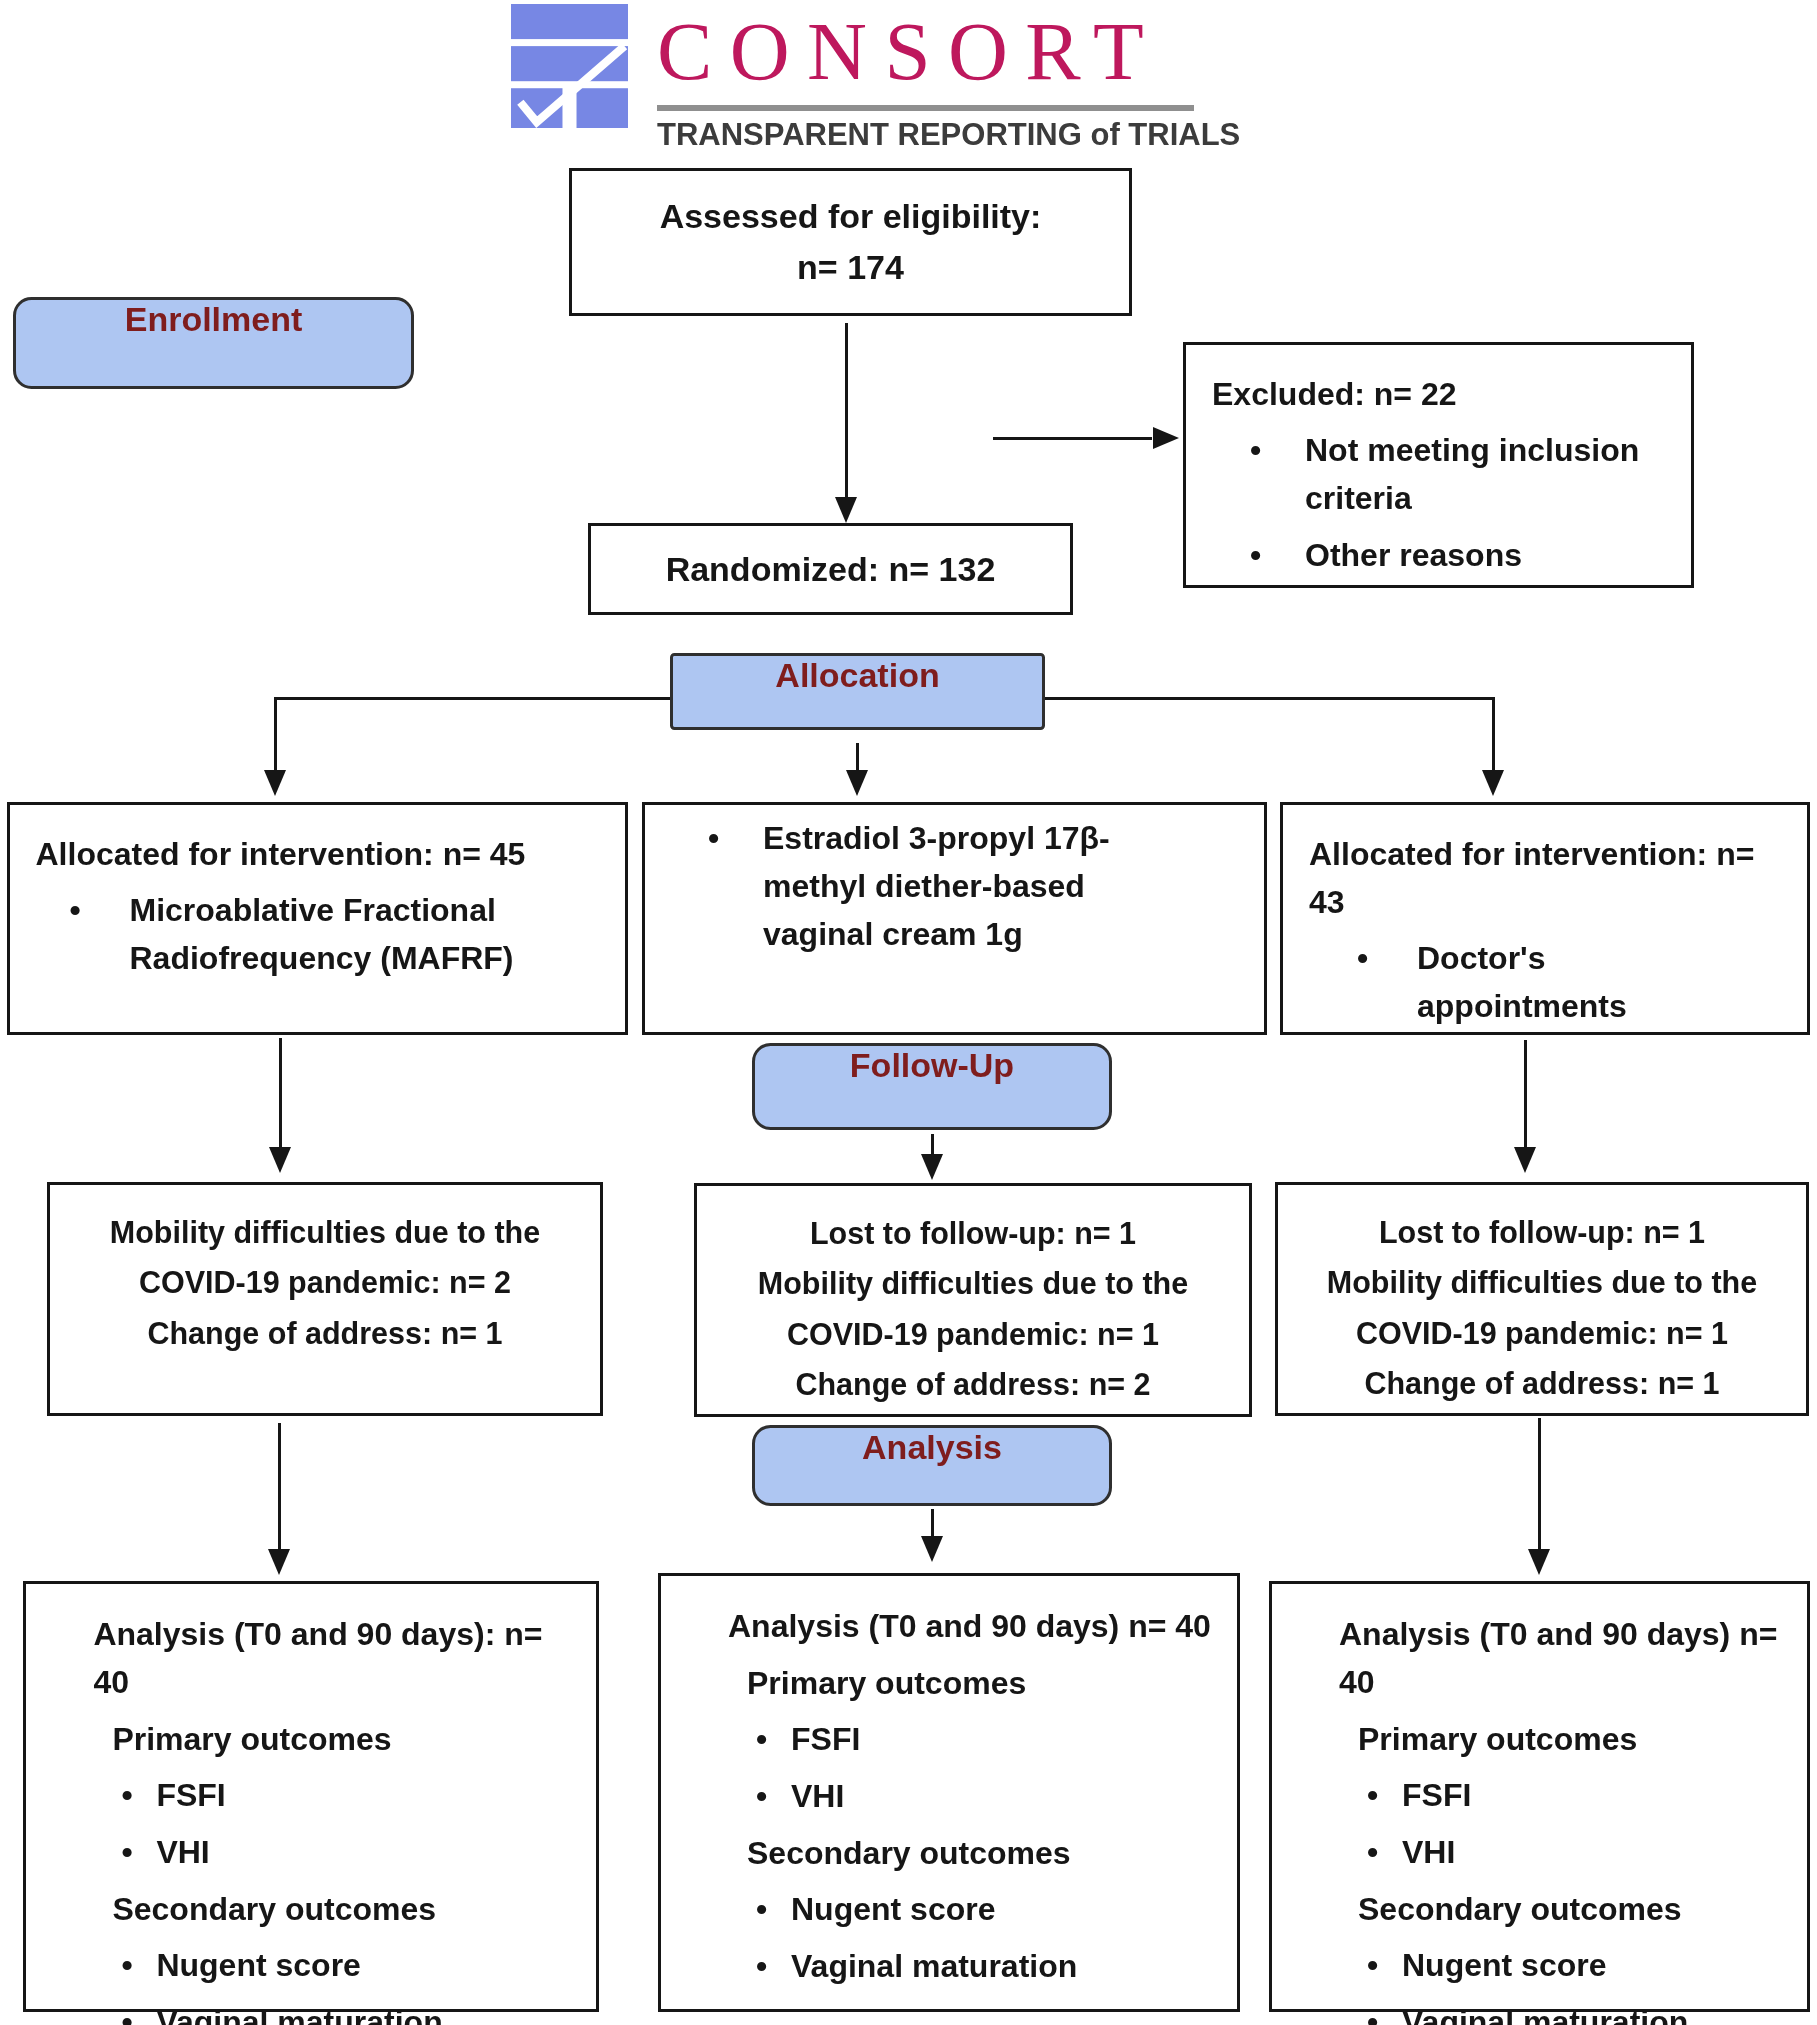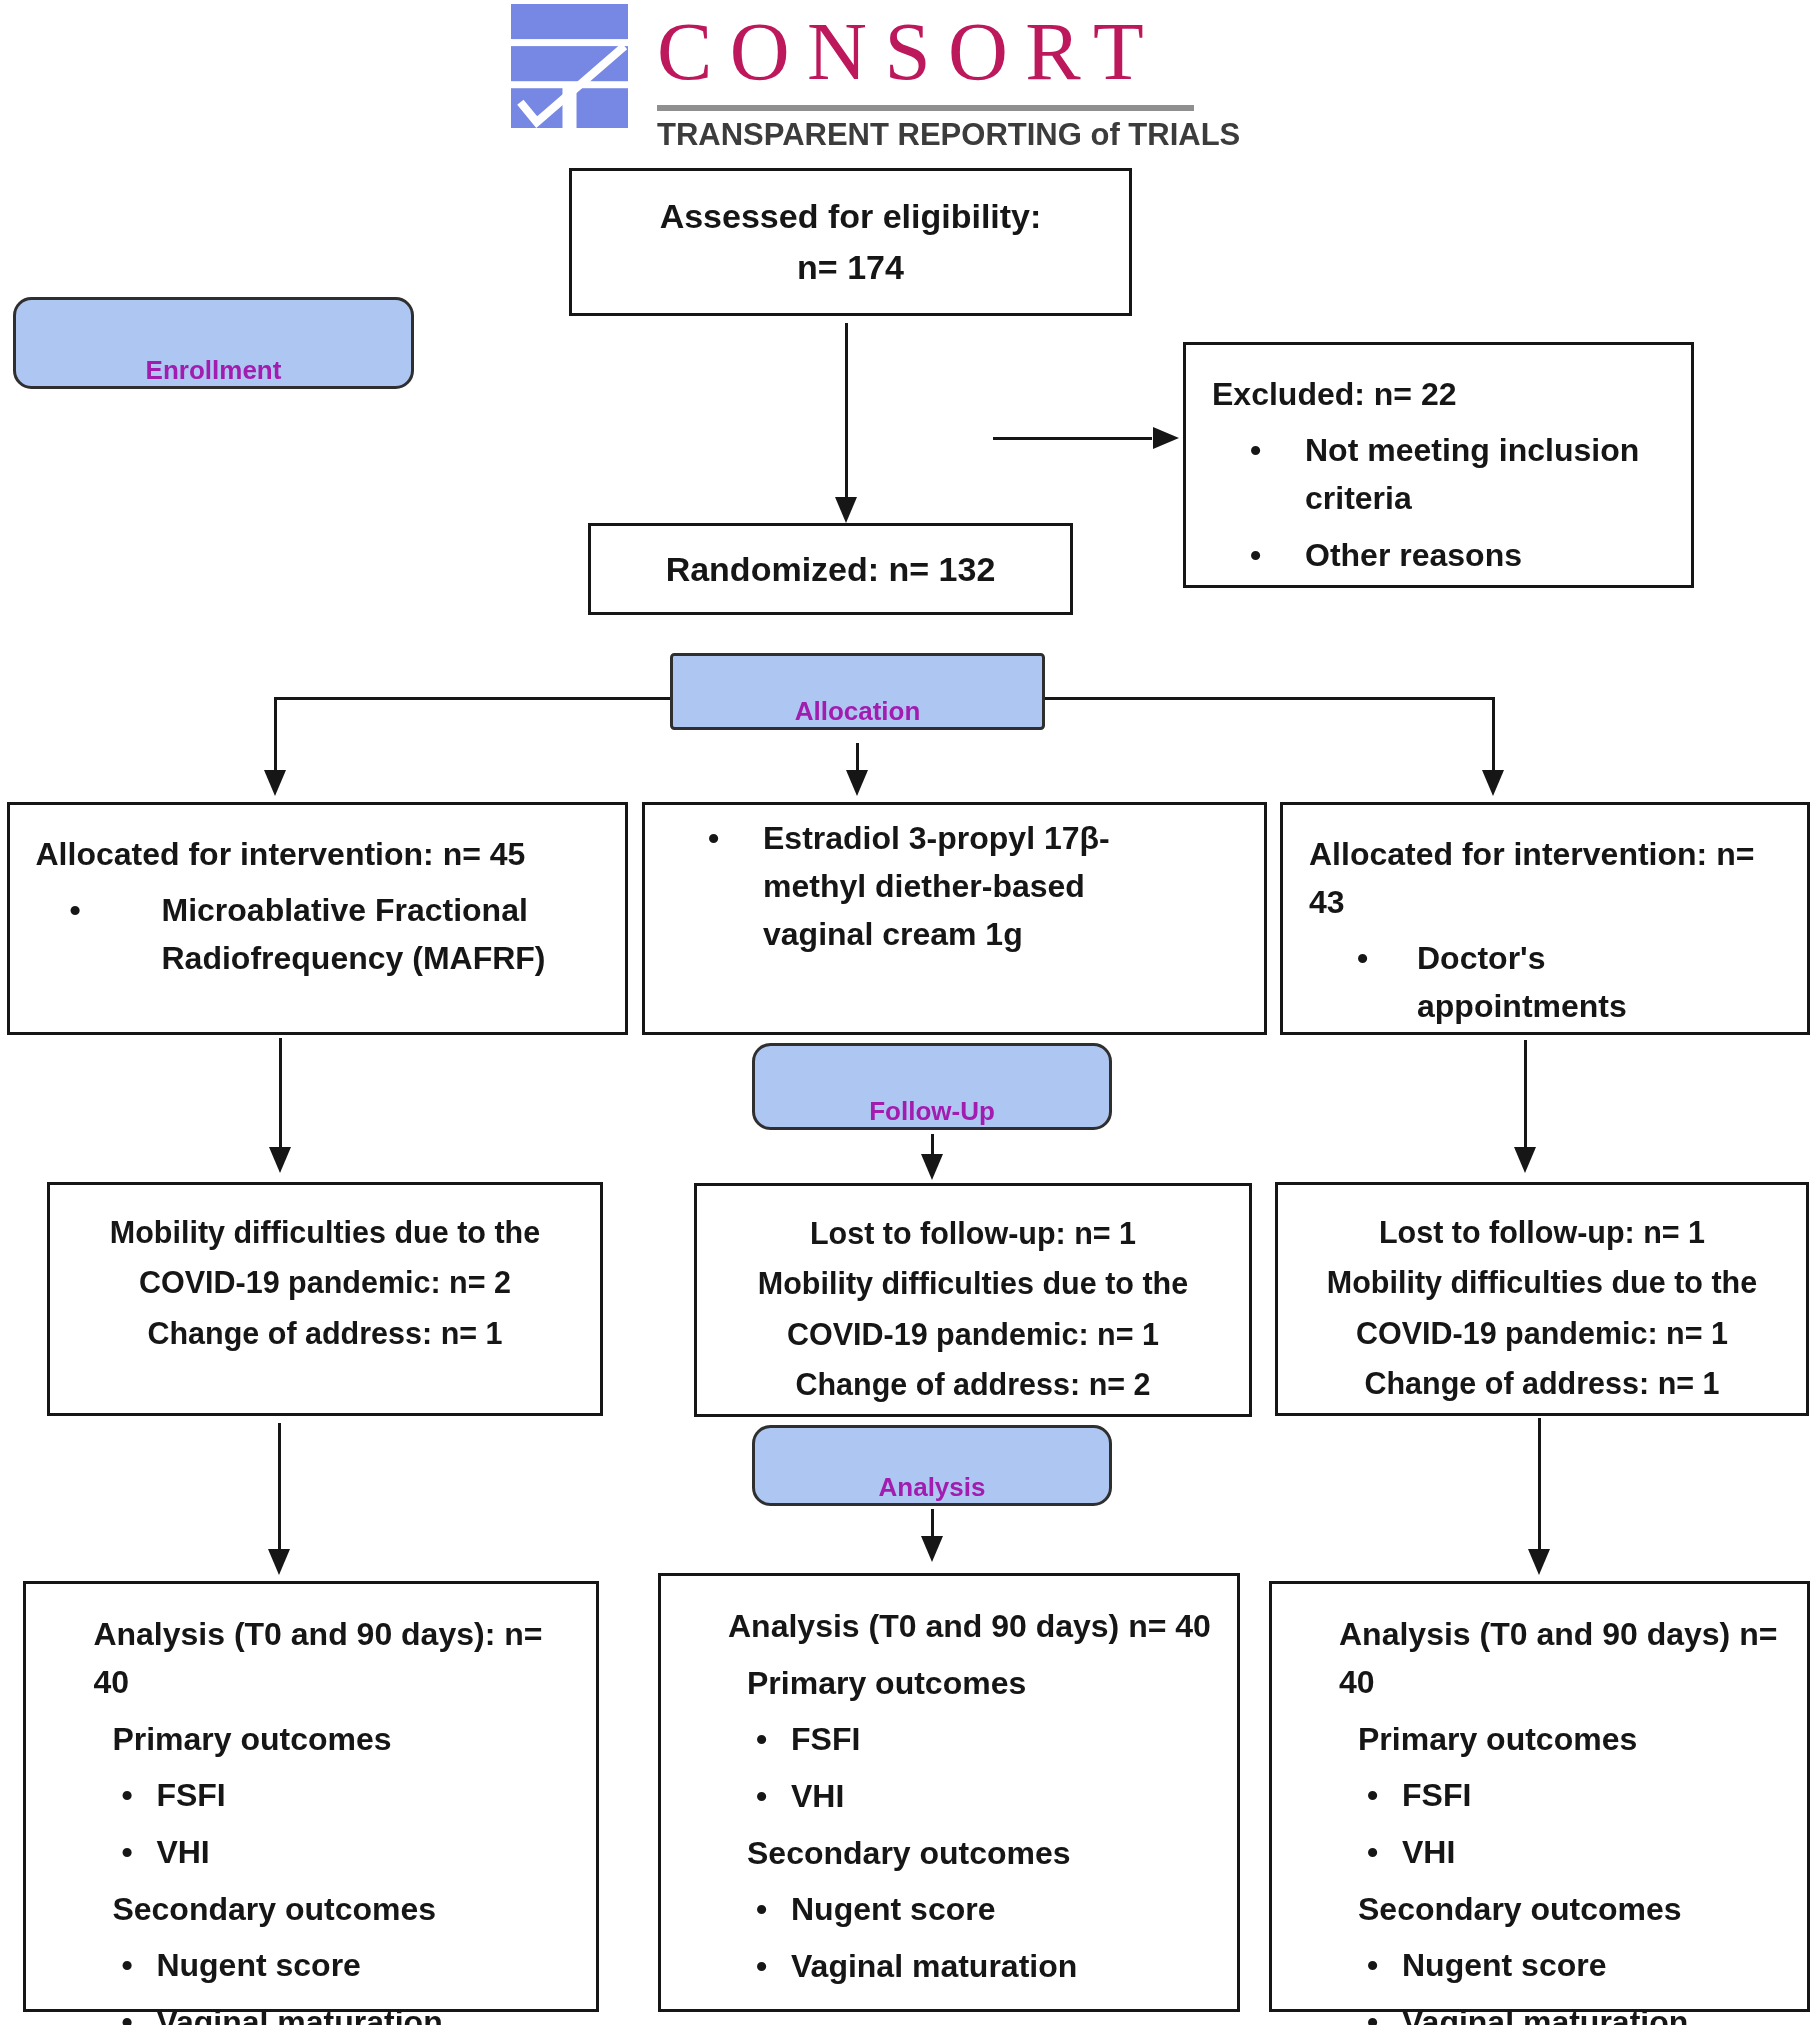--- a/index.html
+++ b/index.html
@@ -34,22 +34,22 @@
   .box{
     position:absolute;background:#fff;border:3.8px solid var(--box_border);
     box-sizing:border-box;
   }
   .center-box{display:flex;flex-direction:column;align-items:center;justify-content:center;text-align:center;}
   .fs-lg{font-size:34px;line-height:1.5;}
   .fs-fu{font-size:30.5px;line-height:1.65;}
   
   .stage{
     position:absolute;background:var(--label_fill);border:3.8px solid var(--label_border);
-    box-sizing:border-box;display:flex;align-items:flex-end;justify-content:center;
-    font-size:26px;color:#a21caf;z-index:3;
+    box-sizing:border-box;display:flex;align-items:flex-start;justify-content:center;
+    font-size:34px;color:#7f1d1d;z-index:3;
   }
   .stage.round{border-radius:18.5px;}
   .stage.square{border-radius:4.4px;}
   
   .shaft-v{position:absolute;width:3.3px;background:var(--line);z-index:1;}
   .shaft-h{position:absolute;height:3.3px;background:var(--line);z-index:1;}
   .tri-down{position:absolute;width:0;height:0;z-index:1;
     border-left:11.5px solid transparent;border-right:11.5px solid transparent;
     border-top:26px solid var(--line);}
   .tri-right{position:absolute;width:0;height:0;z-index:1;
@@ -57,21 +57,21 @@
     border-left:26px solid var(--line);}
   
   .pad-title{padding:24.5px 22px 0 26px;font-size:32px;line-height:1.5;}
   .bullet-row{display:flex;align-items:flex-start;margin-top:8.7px;font-size:32px;line-height:1.5;}
   .bullet-marker{flex:0 0 auto;}
   
   .excl .bullet-marker{margin-left:64px;width:55px;}
   .excl .bullet-text{width:338px;}
   
   .alloc-l .bullet-marker{margin-left:60px;width:60px;}
-  .alloc-l .bullet-text{width:436px;margin-left:32px;}
+  .alloc-l .bullet-text{width:436px;}
   .alloc-m .bullet-marker{margin-left:63px;width:55px;}
   .alloc-m .bullet-text{width:382px;}
   .alloc-r .bullet-marker{margin-left:74px;width:60px;}
   .alloc-r .bullet-text{width:234px;}
   
   .fu-box{display:flex;flex-direction:column;justify-content:flex-start;text-align:center;padding-top:22px;box-sizing:border-box;}
   
   .an-box{padding:26px 16.4px 0 23px;box-sizing:border-box;}
   .an-row{font-size:32px;line-height:1.5;margin-bottom:8.7px;margin-left:44px;}
   .an-heading{margin-left:63px;}

